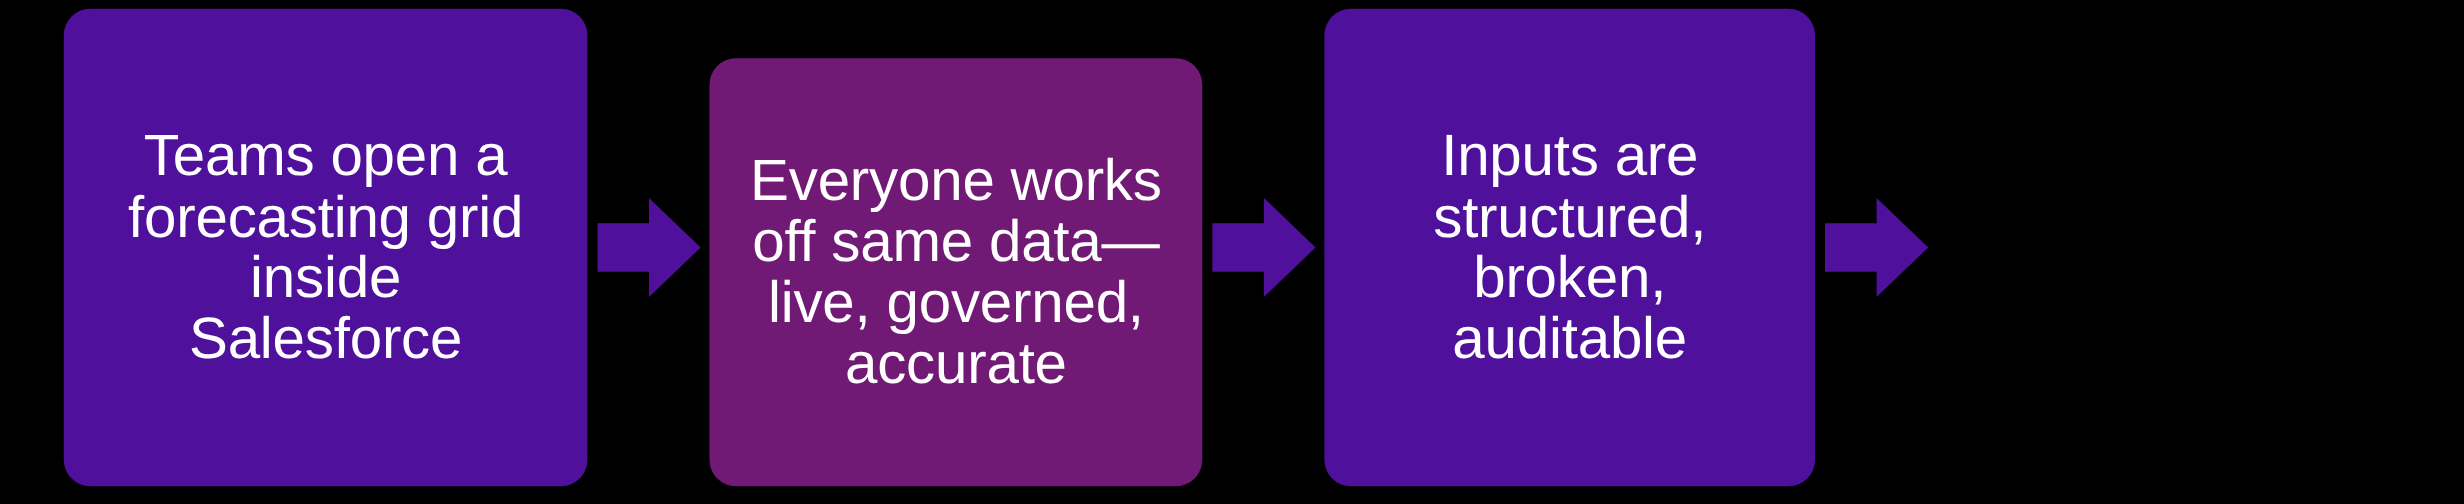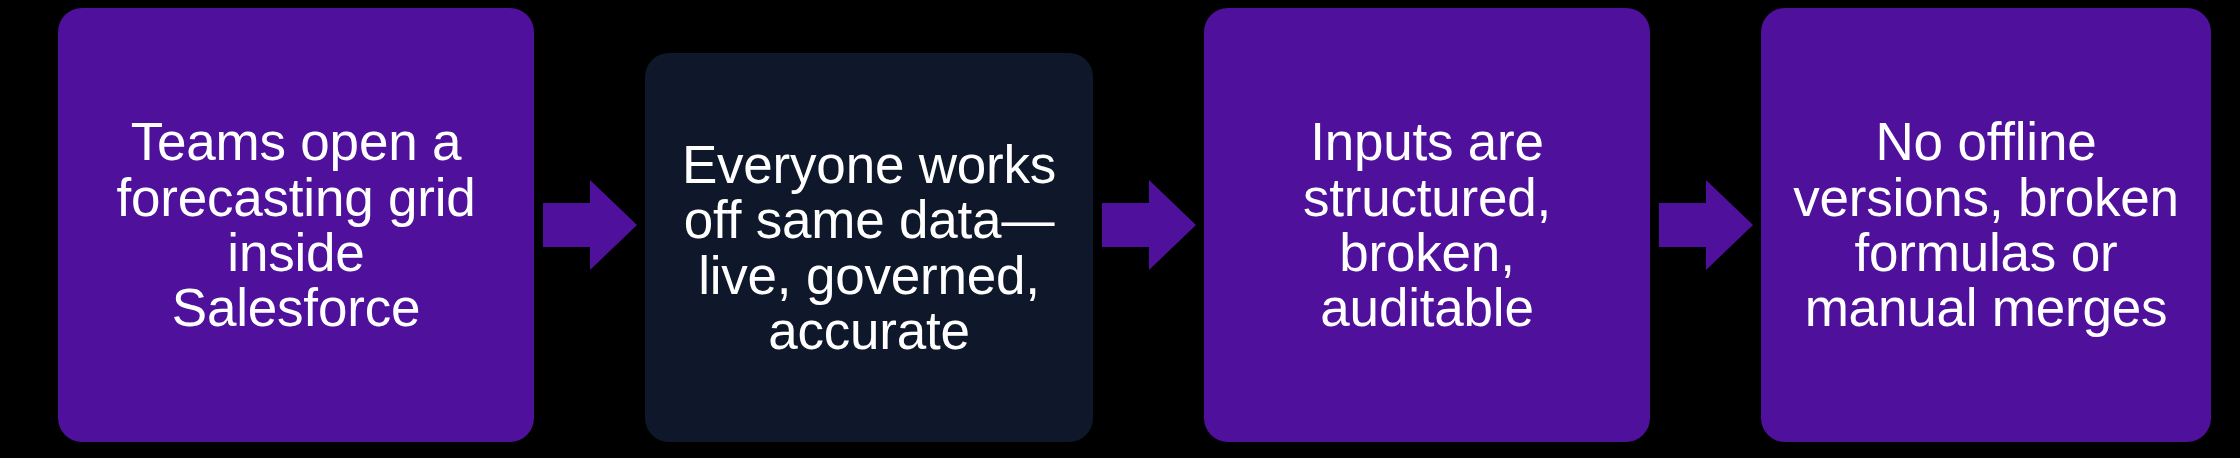--- a/index.html
+++ b/index.html
@@ -90,21 +90,21 @@
     </div>
 
     <div class="flow-arrow">
       <span>
         <svg viewBox="0 0 94 90" xmlns="http://www.w3.org/2000/svg" aria-hidden="true">
           <polygon points="0,23 47,23 47,0 94,45 47,90 47,67 0,67" fill="#4F109B"></polygon>
         </svg>
       </span>
     </div>
 
-    <div class="flow-step step-2" style="background:#0f172a;margin-top:45px;">
+    <div class="flow-step step-2" style="background:#701a75;margin-top:45px;">
       <span class="step-text">Everyone works
 off same data—
 live, governed,
 accurate</span>
     </div>
 
     <div class="flow-arrow">
       <span>
         <svg viewBox="0 0 94 90" xmlns="http://www.w3.org/2000/svg" aria-hidden="true">
           <polygon points="0,23 47,23 47,0 94,45 47,90 47,67 0,67" fill="#4F109B"></polygon>
@@ -120,21 +120,15 @@
     </div>
 
     <div class="flow-arrow">
       <span>
         <svg viewBox="0 0 94 90" xmlns="http://www.w3.org/2000/svg" aria-hidden="true">
           <polygon points="0,23 47,23 47,0 94,45 47,90 47,67 0,67" fill="#4F109B"></polygon>
         </svg>
       </span>
     </div>
 
-    <div class="flow-step step-4" style="background:#4F109B;">
-      <span class="step-text">No offline
-versions, broken
-formulas or
-manual merges</span>
-    </div>
 
   </div>
 </div>
 
 </body></html>

